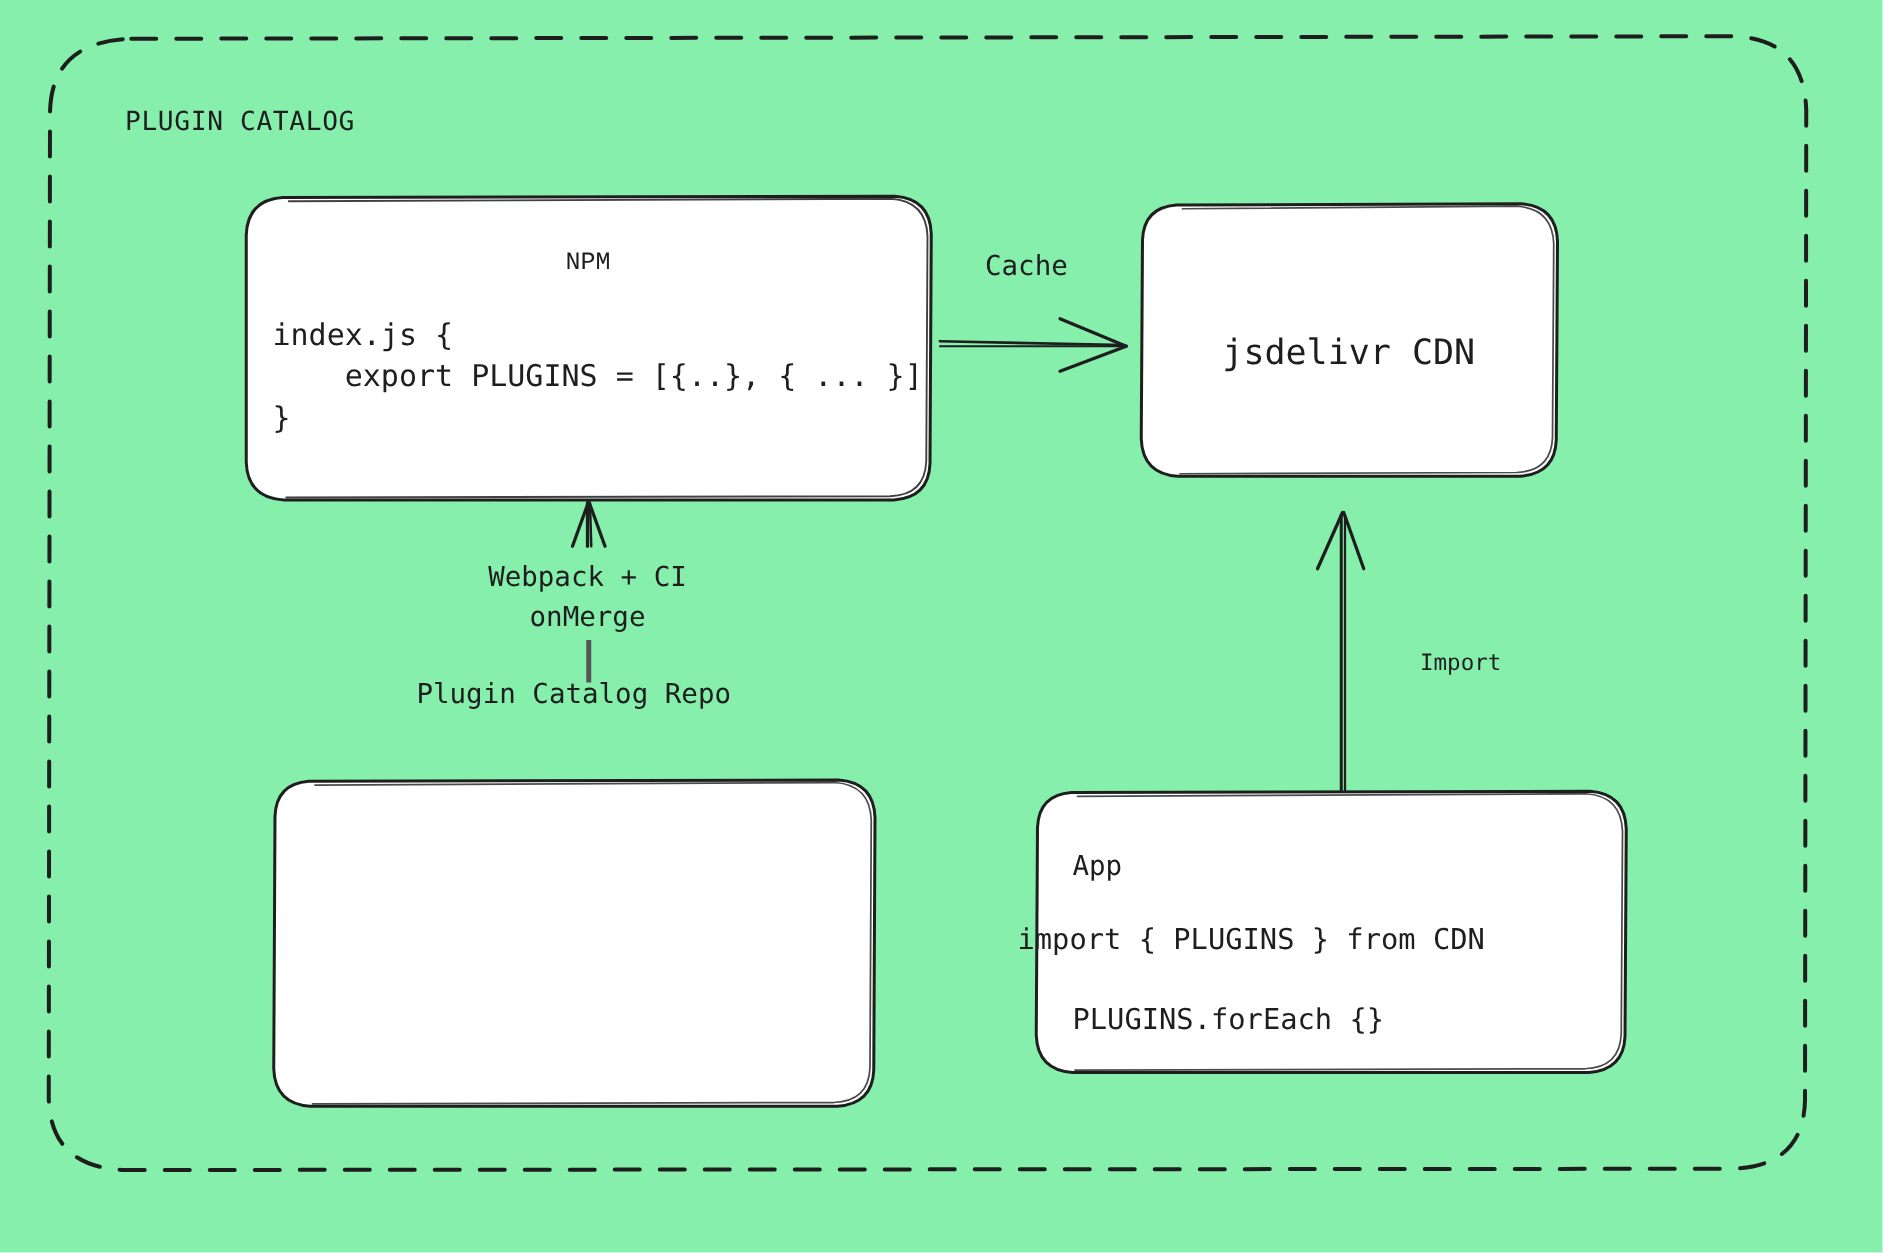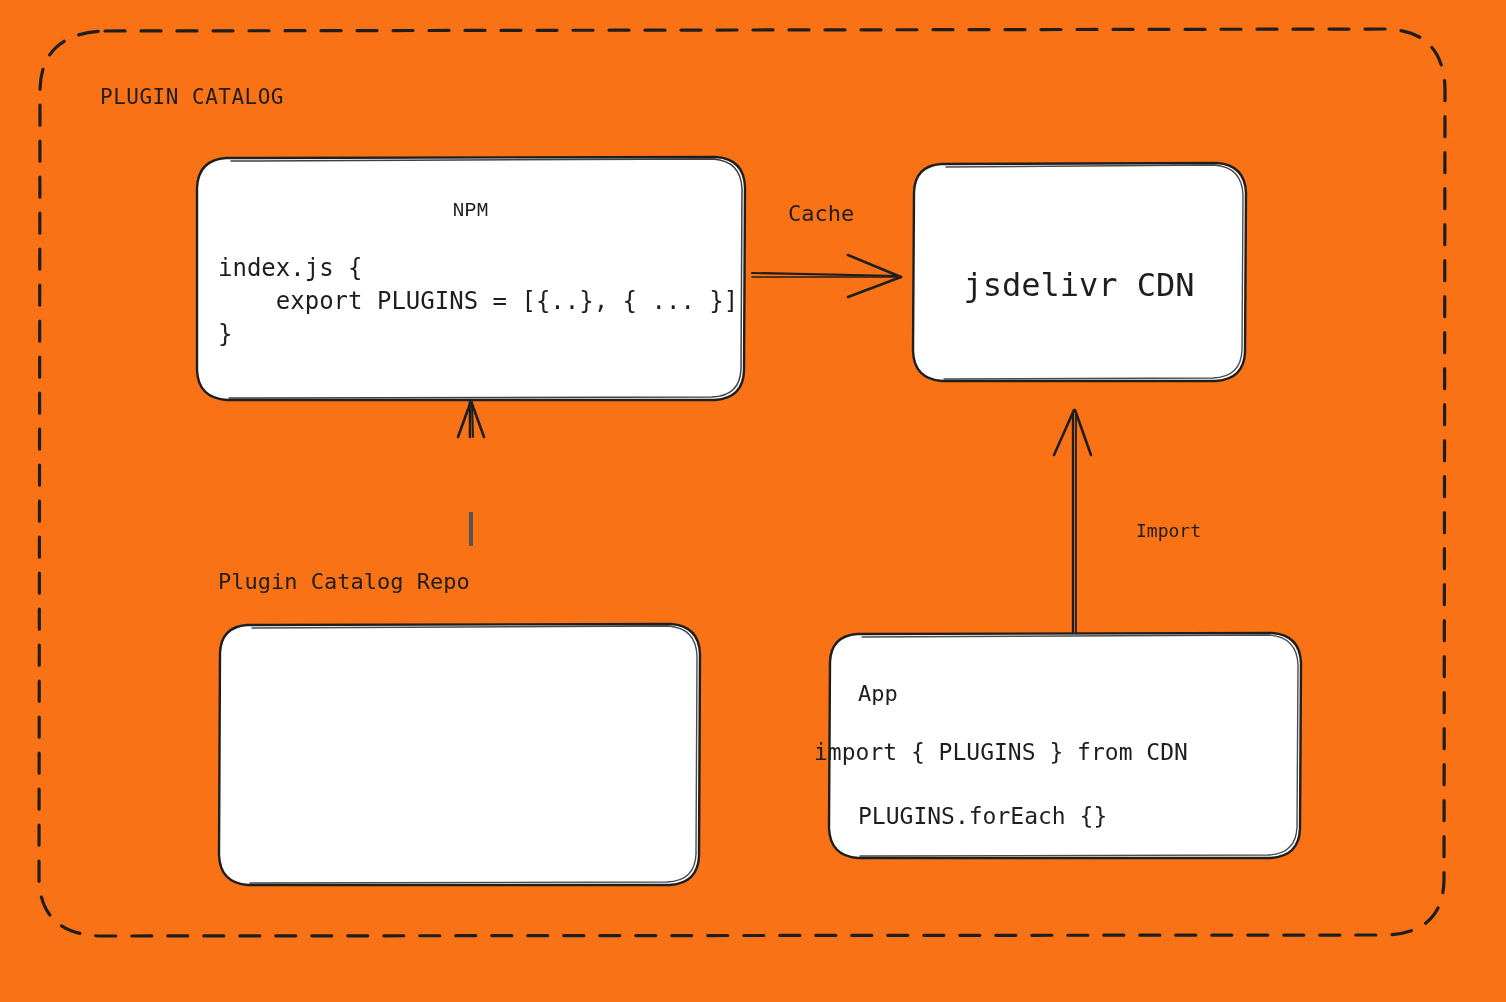--- a/index.html
+++ b/index.html
@@ -7,21 +7,21 @@
     padding: 0;
     background: #ffffff;
   }
   body {
     font-family: "DejaVu Sans Mono", monospace;
   }
   #canvas {
     position: relative;
     width: 1506px;
     height: 1002px;
-    background: #f97316;
+    background: #86efac;
     overflow: hidden;
   }
   #sketch-layer {
     position: absolute;
     left: 0;
     top: 0;
     width: 1506px;
     height: 1002px;
     pointer-events: none;
   }
@@ -50,40 +50,40 @@
     left: 218px;
     top: 252px;
     font-size: 24px;
     line-height: 1.38;
   }
   .cdn-title {
     left: 913px;
     top: 262px;
     width: 332px;
     text-align: center;
-    font-size: 32px;
+    font-size: 28px;
   }
   .cache-label {
     left: 788px;
     top: 198px;
     font-size: 22px;
   }
   .webpack-label {
     left: 330px;
     top: 447px;
     width: 280px;
     text-align: center;
     font-size: 22px;
     line-height: 1.45;
   }
   .repo-label {
     left: 218px;
-    top: 566px;
+    top: 540px;
     width: 482px;
-    text-align: left;
+    text-align: center;
     font-size: 22px;
   }
   .repo-list {
     left: 222px;
     top: 707px;
     font-size: 24px;
     line-height: 1.33;
   }
   .import-label {
     left: 1136px;
@@ -166,20 +166,22 @@
   <div class="txt npm-title">NPM</div>
 
   <div class="txt npm-code">index.js {
     export PLUGINS = [{..}, { ... }]
 }</div>
 
   <div class="txt cdn-title">jsdelivr CDN</div>
 
   <div class="txt cache-label">Cache</div>
 
+  <div class="txt webpack-label">Webpack + CI
+onMerge</div>
 
   <div class="txt repo-label">Plugin Catalog Repo</div>
 
 
   <div class="txt import-label">Import</div>
 
   <div class="txt app-title">App</div>
 
   <div class="txt app-code-1">import { PLUGINS } from CDN</div>
 

